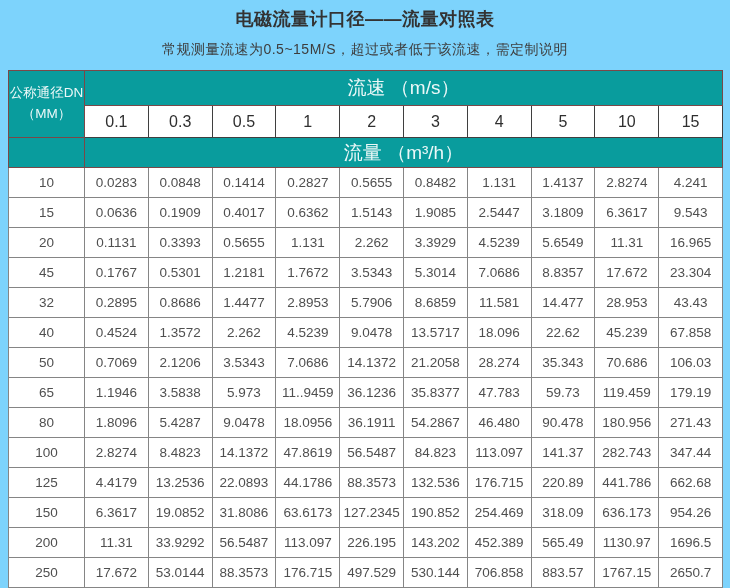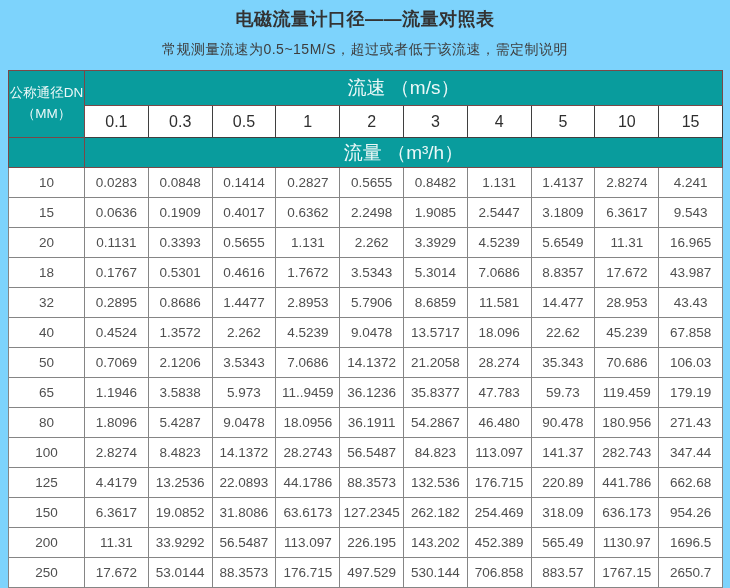--- a/index.html
+++ b/index.html
@@ -136,52 +136,52 @@
             <td>1.4137</td>
             <td>2.8274</td>
             <td>4.241</td>
           </tr>
           <tr>
             <td>15</td>
             <td>0.0636</td>
             <td>0.1909</td>
             <td>0.4017</td>
             <td>0.6362</td>
-            <td>2.2498</td>
+            <td>1.5143</td>
             <td>1.9085</td>
             <td>2.5447</td>
             <td>3.1809</td>
             <td>6.3617</td>
             <td>9.543</td>
           </tr>
           <tr>
             <td>20</td>
             <td>0.1131</td>
             <td>0.3393</td>
             <td>0.5655</td>
             <td>1.131</td>
             <td>2.262</td>
             <td>3.3929</td>
             <td>4.5239</td>
             <td>5.6549</td>
             <td>11.31</td>
             <td>16.965</td>
           </tr>
           <tr>
-            <td>18</td>
+            <td>45</td>
             <td>0.1767</td>
             <td>0.5301</td>
-            <td>0.4616</td>
+            <td>1.2181</td>
             <td>1.7672</td>
             <td>3.5343</td>
             <td>5.3014</td>
             <td>7.0686</td>
             <td>8.8357</td>
             <td>17.672</td>
-            <td>43.987</td>
+            <td>23.304</td>
           </tr>
           <tr>
             <td>32</td>
             <td>0.2895</td>
             <td>0.8686</td>
             <td>1.4477</td>
             <td>2.8953</td>
             <td>5.7906</td>
             <td>8.6859</td>
             <td>11.581</td>
@@ -239,21 +239,21 @@
             <td>46.480</td>
             <td>90.478</td>
             <td>180.956</td>
             <td>271.43</td>
           </tr>
           <tr>
             <td>100</td>
             <td>2.8274</td>
             <td>8.4823</td>
             <td>14.1372</td>
-            <td>28.2743</td>
+            <td>47.8619</td>
             <td>56.5487</td>
             <td>84.823</td>
             <td>113.097</td>
             <td>141.37</td>
             <td>282.743</td>
             <td>347.44</td>
           </tr>
           <tr>
             <td>125</td>
             <td>4.4179</td>
@@ -267,21 +267,21 @@
             <td>441.786</td>
             <td>662.68</td>
           </tr>
           <tr>
             <td>150</td>
             <td>6.3617</td>
             <td>19.0852</td>
             <td>31.8086</td>
             <td>63.6173</td>
             <td>127.2345</td>
-            <td>262.182</td>
+            <td>190.852</td>
             <td>254.469</td>
             <td>318.09</td>
             <td>636.173</td>
             <td>954.26</td>
           </tr>
           <tr>
             <td>200</td>
             <td>11.31</td>
             <td>33.9292</td>
             <td>56.5487</td>

